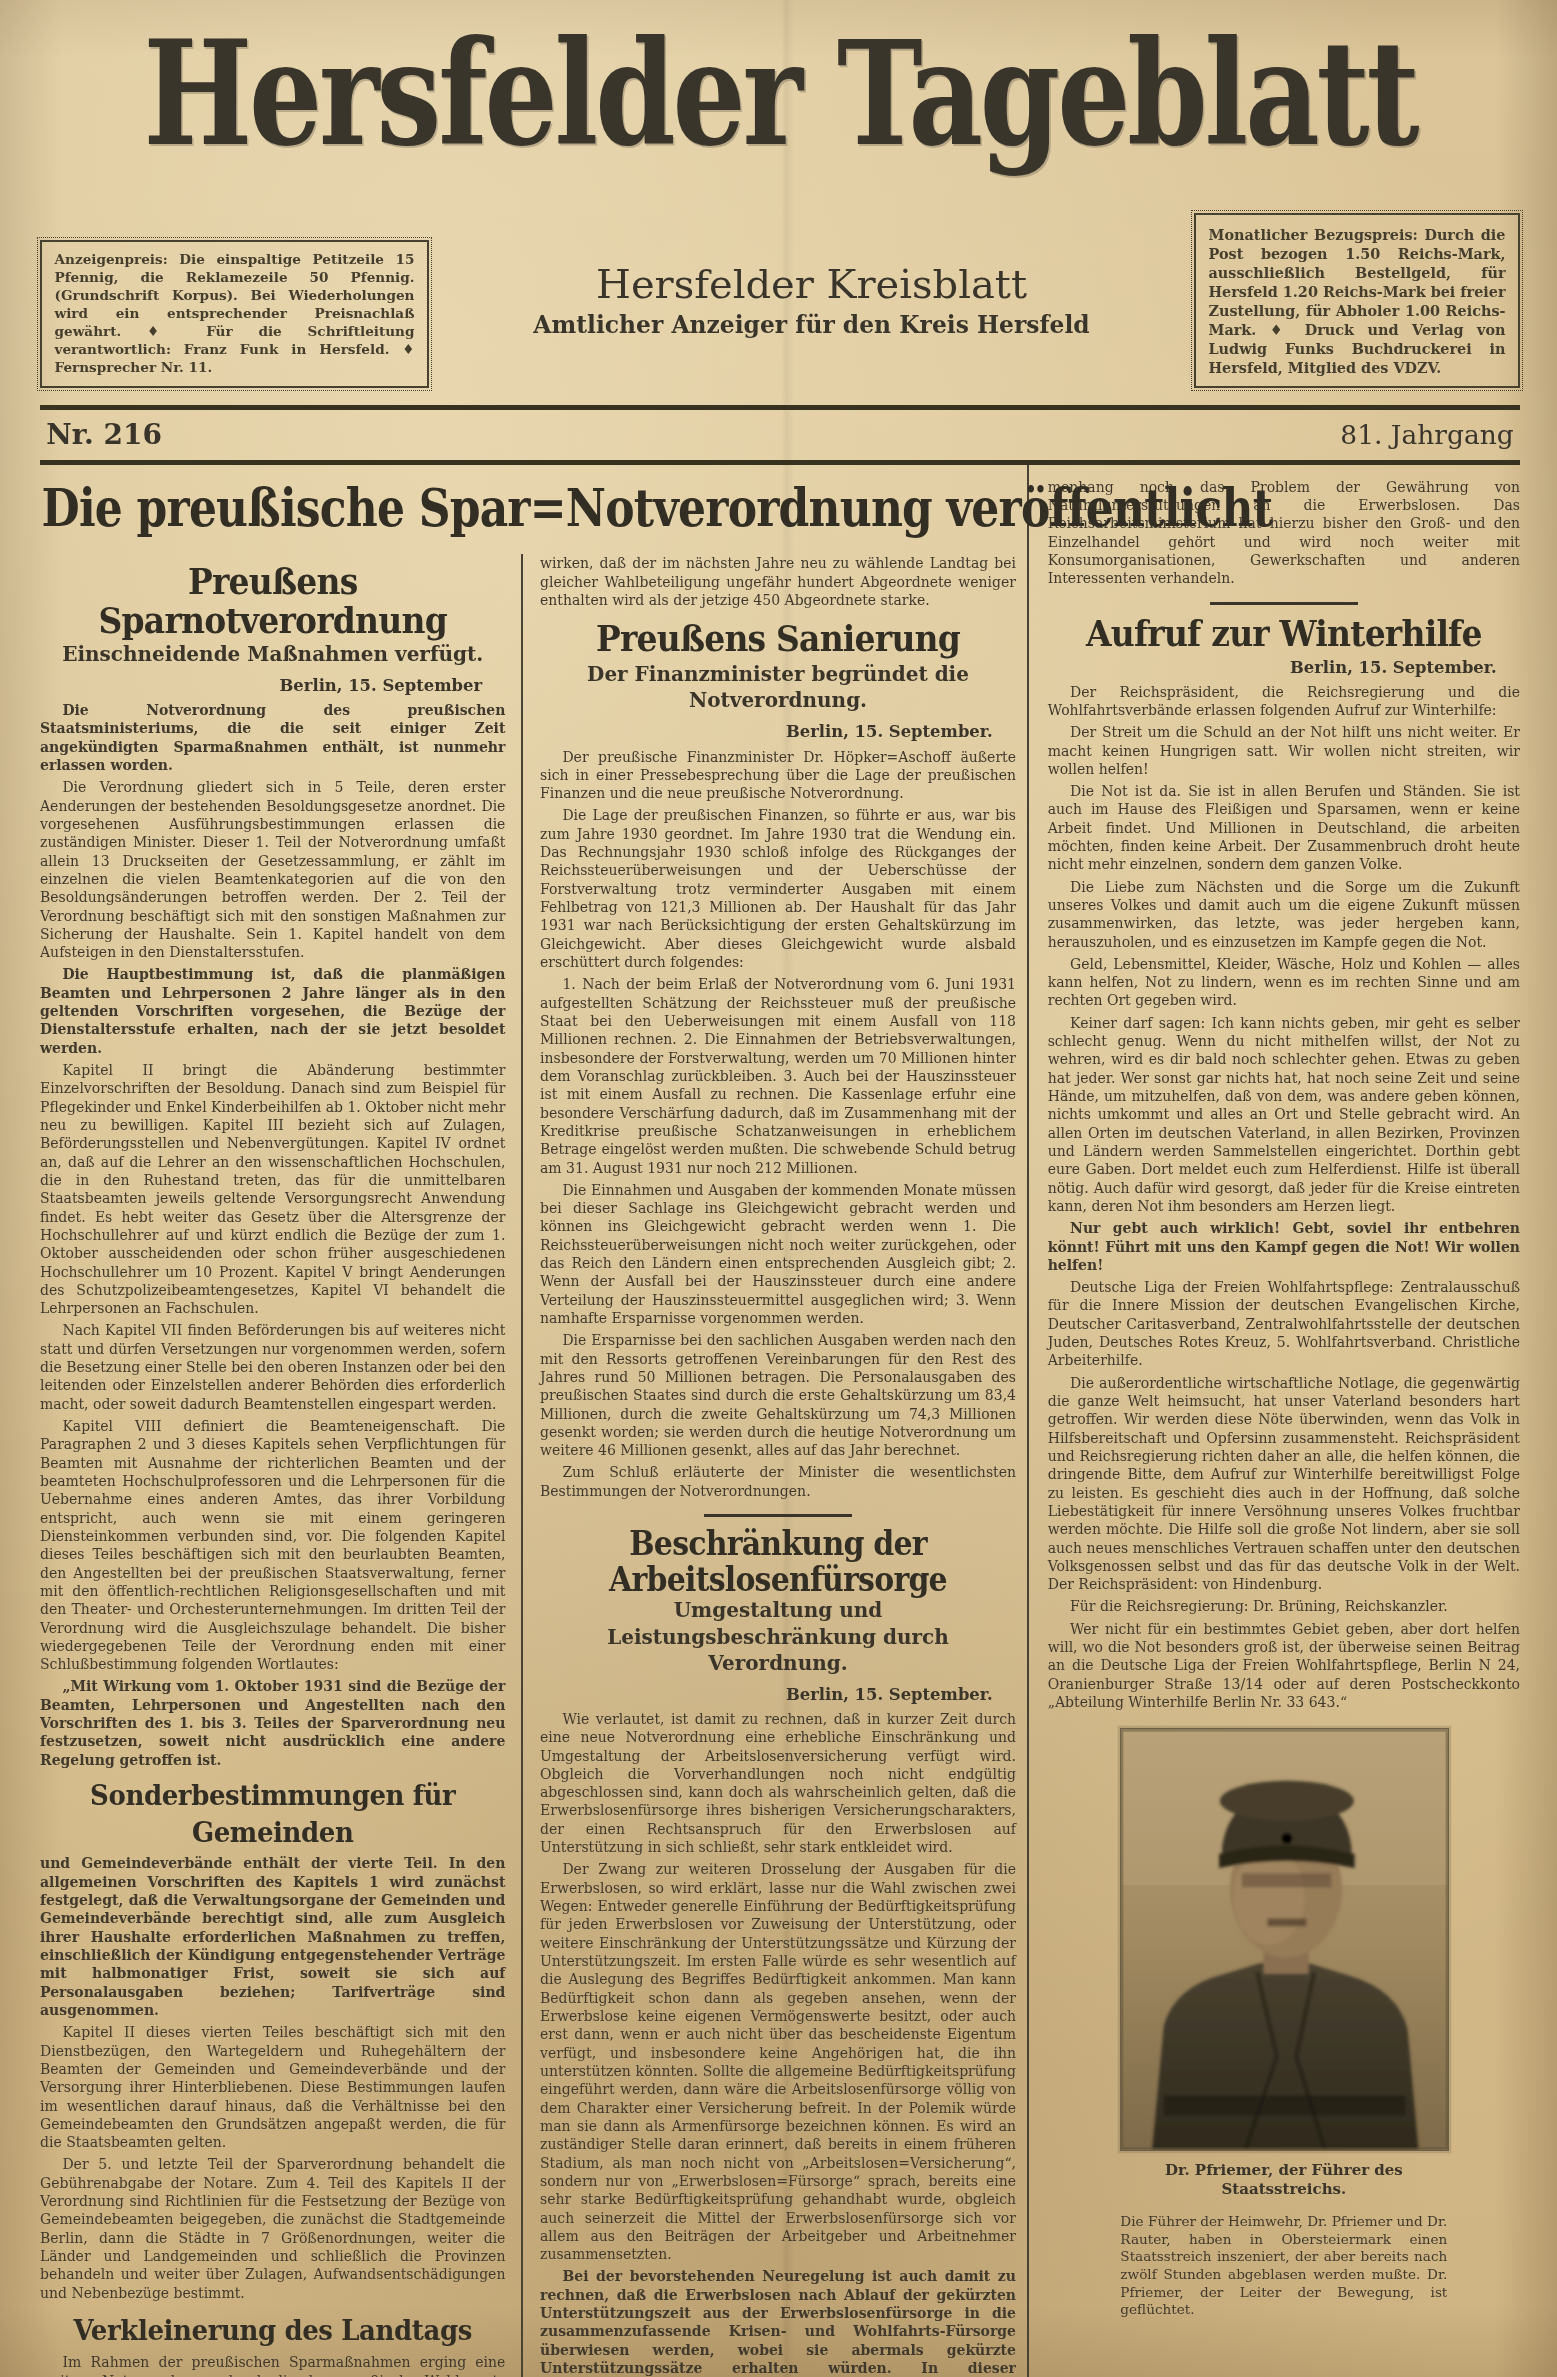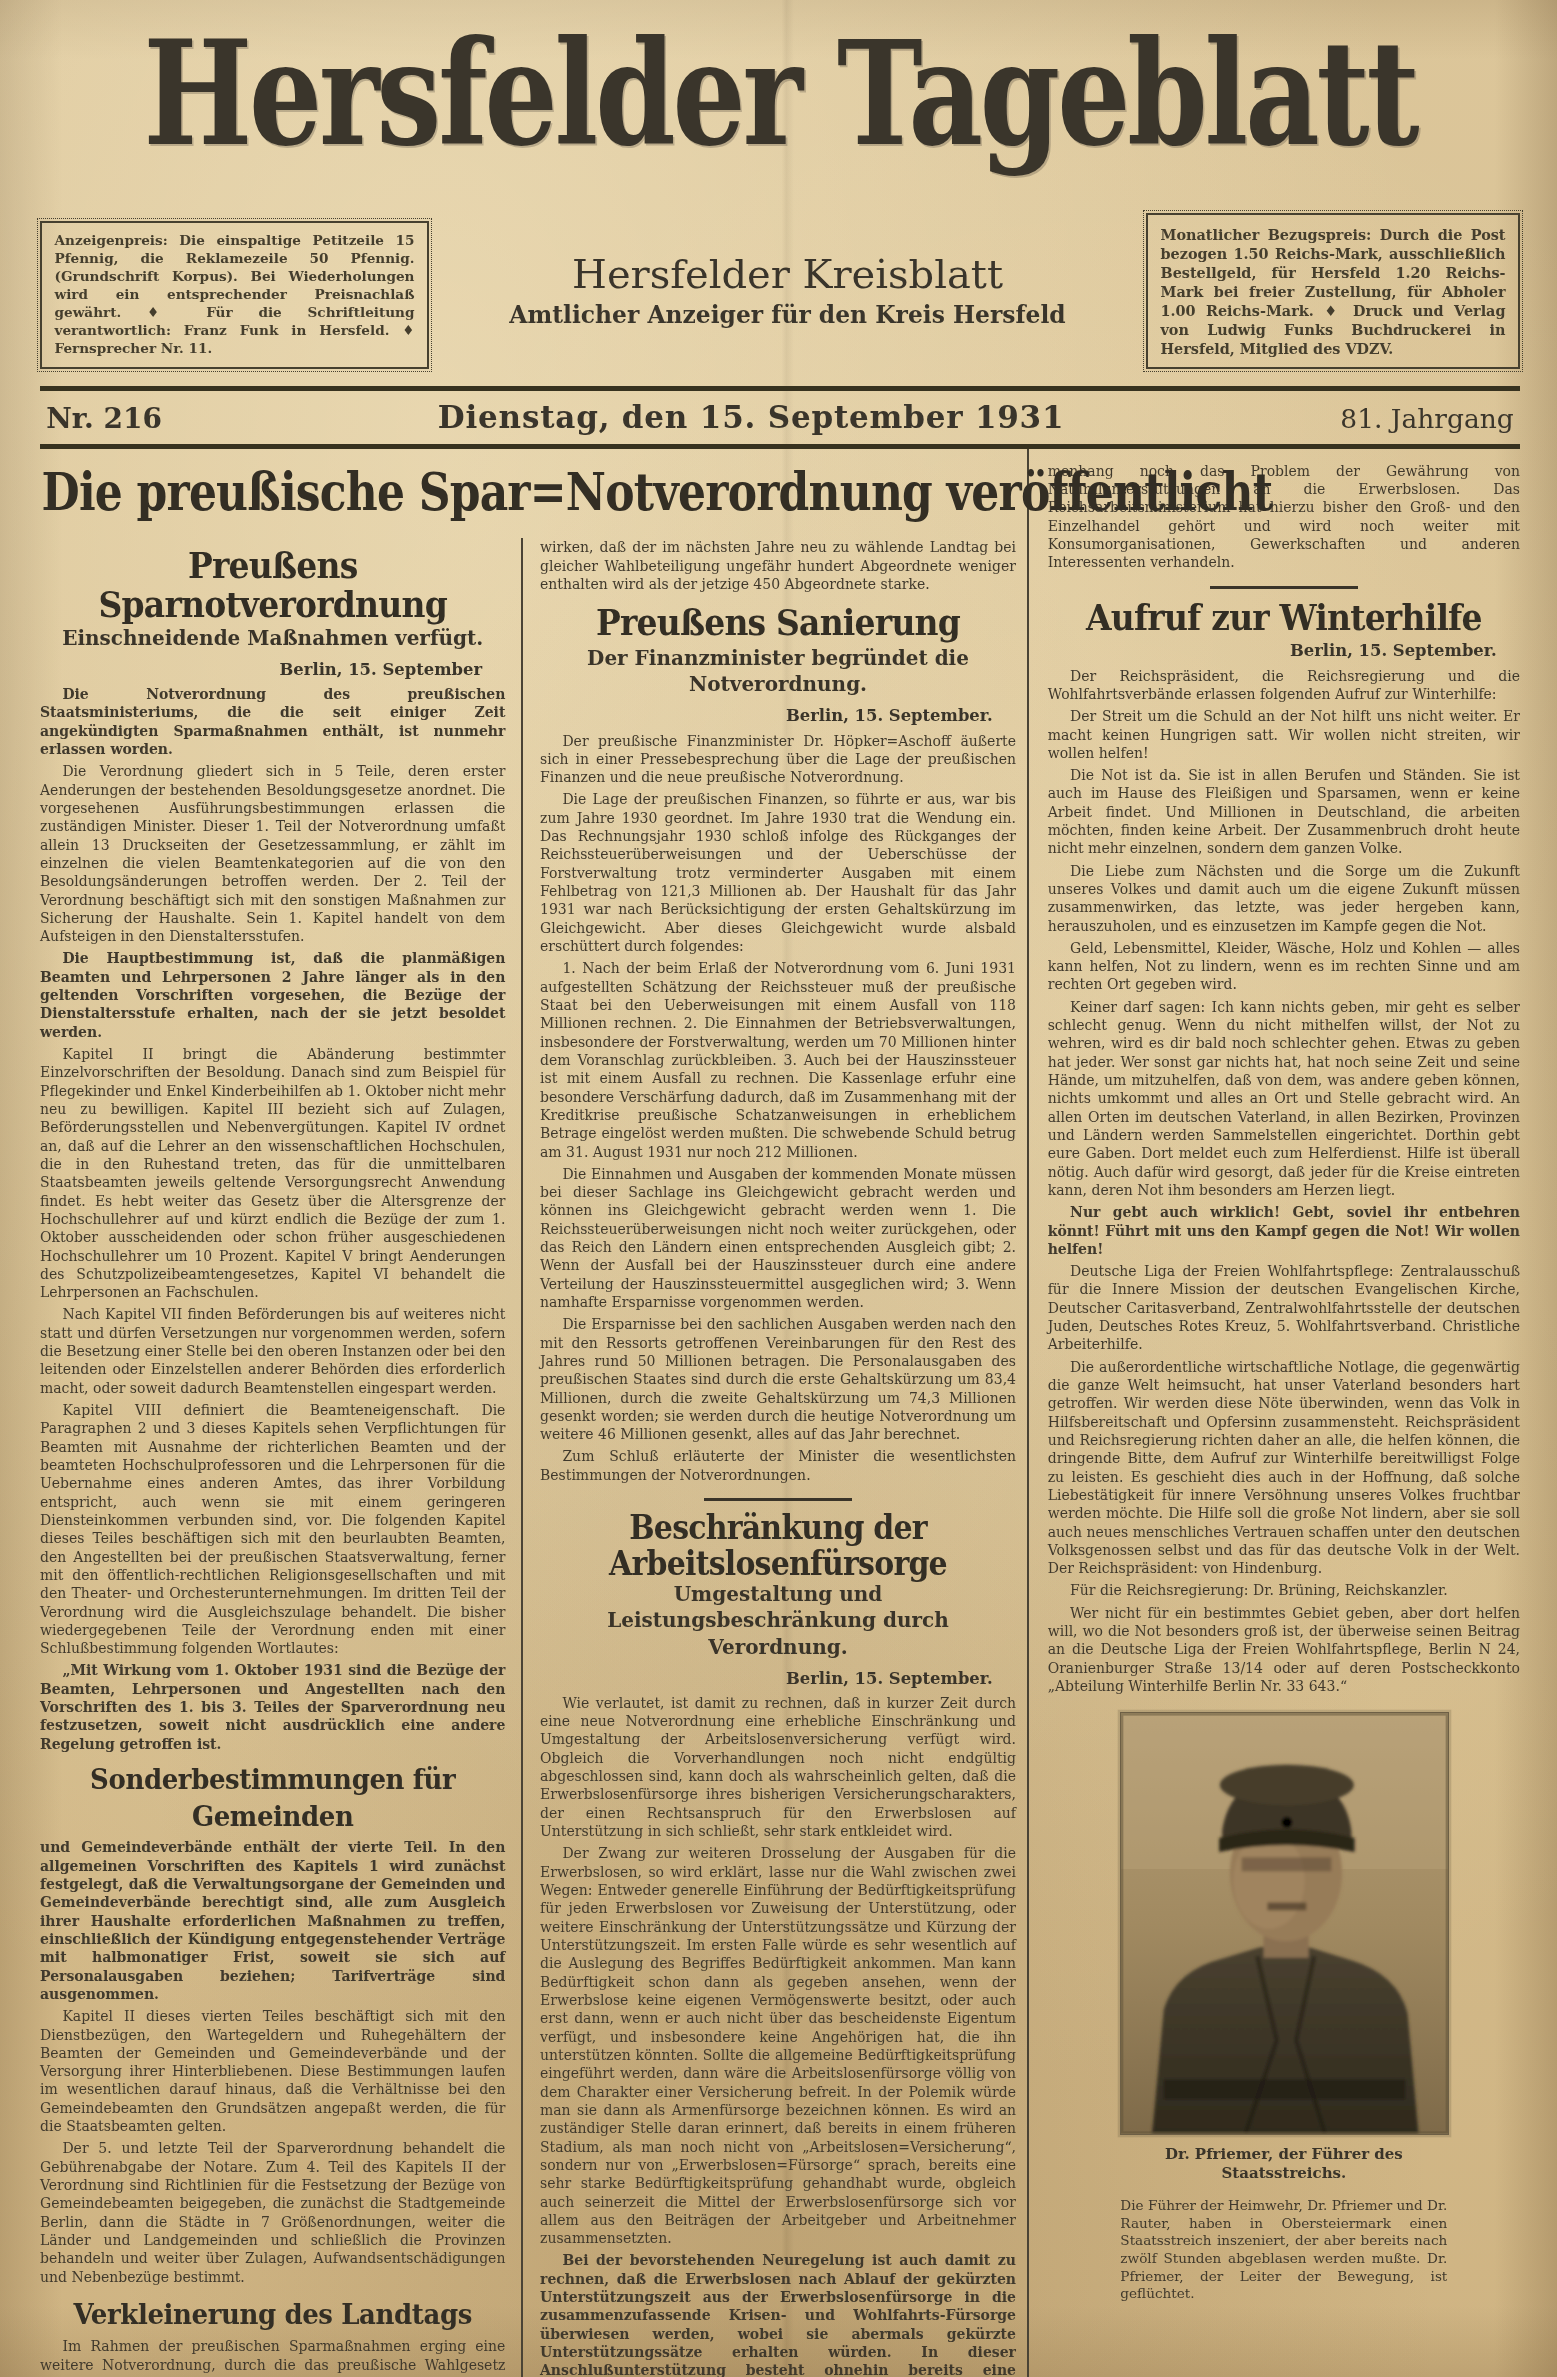--- a/index.html
+++ b/index.html
@@ -41,21 +41,21 @@
   .infobox{
     box-sizing:border-box;
     border:2.3px solid #46402f;
     outline:1.6px dotted #46402f;
     outline-offset:2.3px;
     padding:9.3px 12.5px;
     font-size:13.6px;font-weight:bold;line-height:1.32;
     width:389px;color:#453e2d;
     text-align:justify;
   }
-  .infobox.right{width:374px;font-size:14.4px;}
+  .infobox.right{width:326px;font-size:14.4px;}
   .kreisblatt{flex:1;text-align:center;align-self:center;color:#3a352b;}
   .kreisblatt .kb-title{font-size:40px;font-weight:normal;letter-spacing:0px;line-height:1.05;}
   .kreisblatt .kb-sub{font-size:23.4px;font-weight:bold;margin-top:6.2px;}
   .rule{border:0;border-top:5.5px solid #37321f;margin:0;}
   .rule.top{margin-top:17px;}
   .date-row{
     display:flex;align-items:baseline;justify-content:space-between;
     padding:7.8px 6.2px 9.3px 6.2px;color:#3a352b;
   }
   .issue-no{font-size:28px;font-weight:bold;}
@@ -113,21 +113,20 @@
       <div class="kb-title">Hersfelder Kreisblatt</div>
       <div class="kb-sub">Amtlicher Anzeiger für den Kreis Hersfeld</div>
     </div>
     <div class="infobox right">Monatlicher Bezugspreis: Durch die Post bezogen 1.50 Reichs-Mark, ausschließlich Bestellgeld, für Hersfeld 1.20 Reichs-Mark bei freier Zustellung, für Abholer 1.00 Reichs-Mark. ♦ Druck und Verlag von Ludwig Funks Buchdruckerei in Hersfeld, Mitglied des VDZV.</div>
   </div>
 
   <hr class="rule top">
 
   <div class="date-row">
     <span class="issue-no">Nr. 216</span>
-    <span class="issue-date">Dienstag, den 15. September 1931</span>
     <span class="issue-year">81. Jahrgang</span>
   </div>
 
   <hr class="rule">
 
   <div class="content">
 
     <div class="left-zone">
       <div class="headline">Die preußische Spar=Notverordnung veröffentlicht</div>
 

